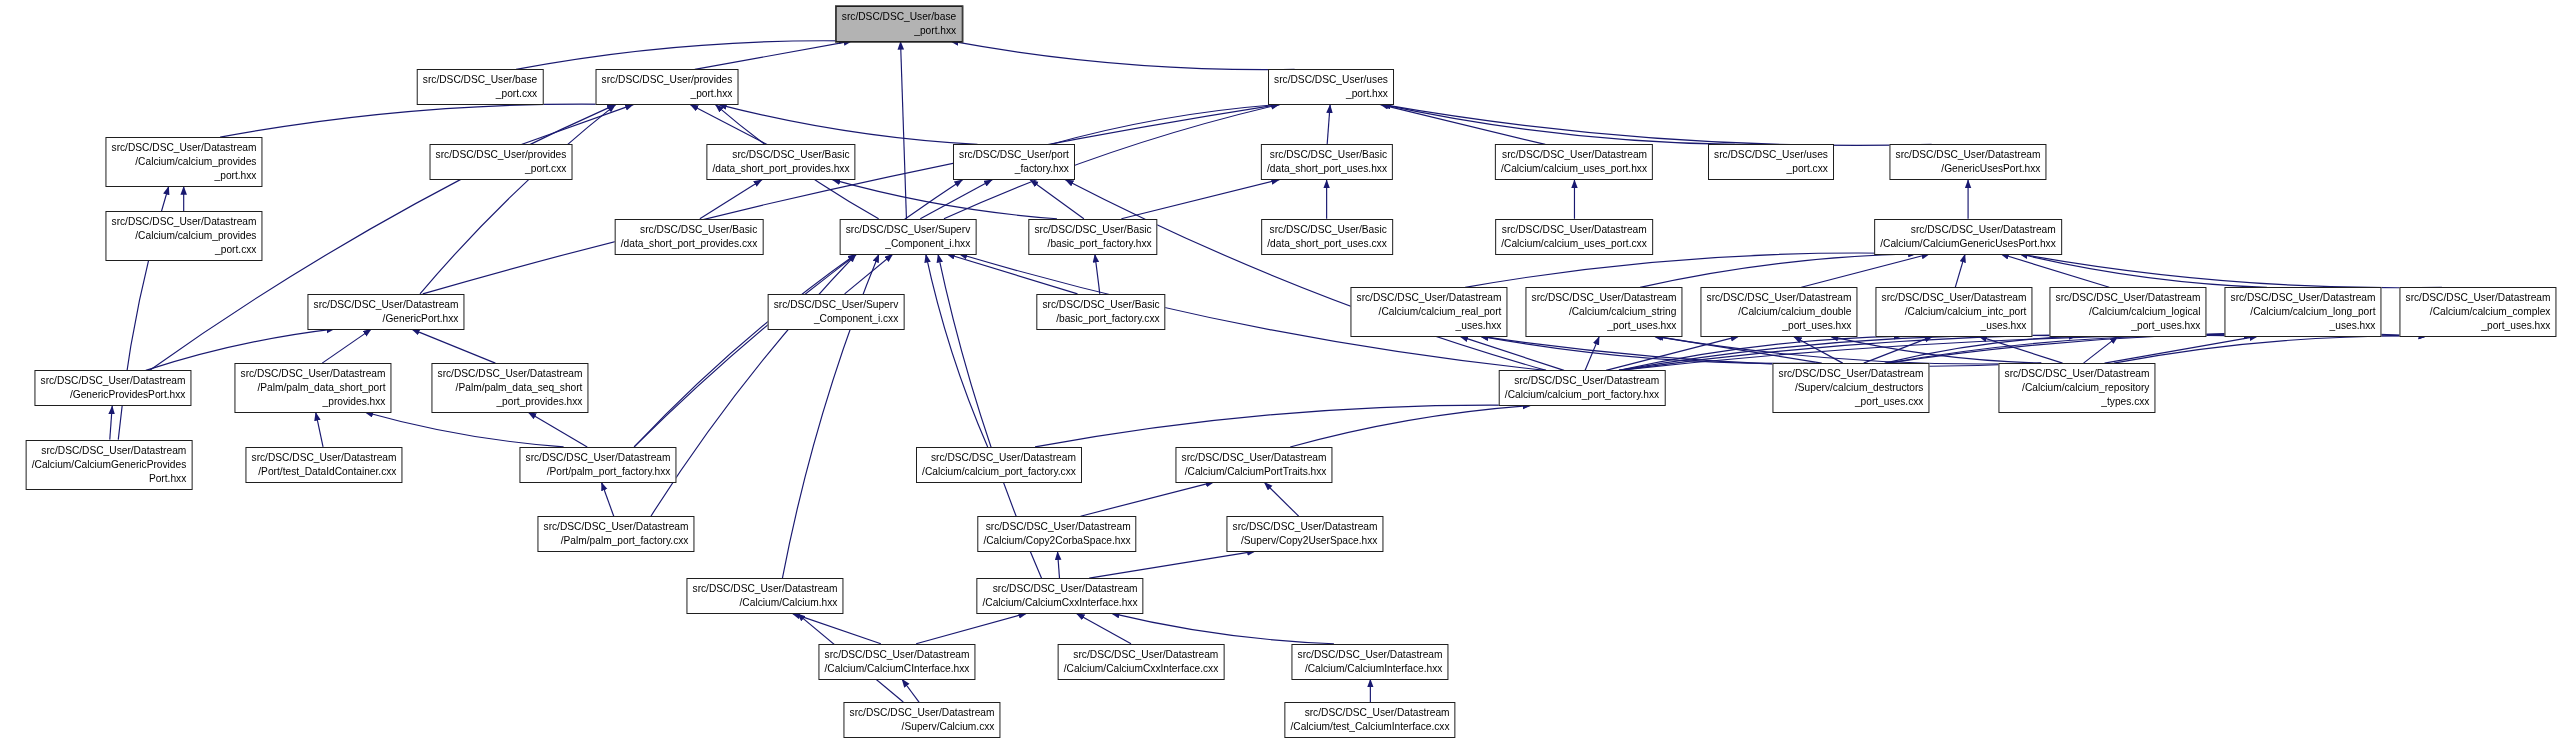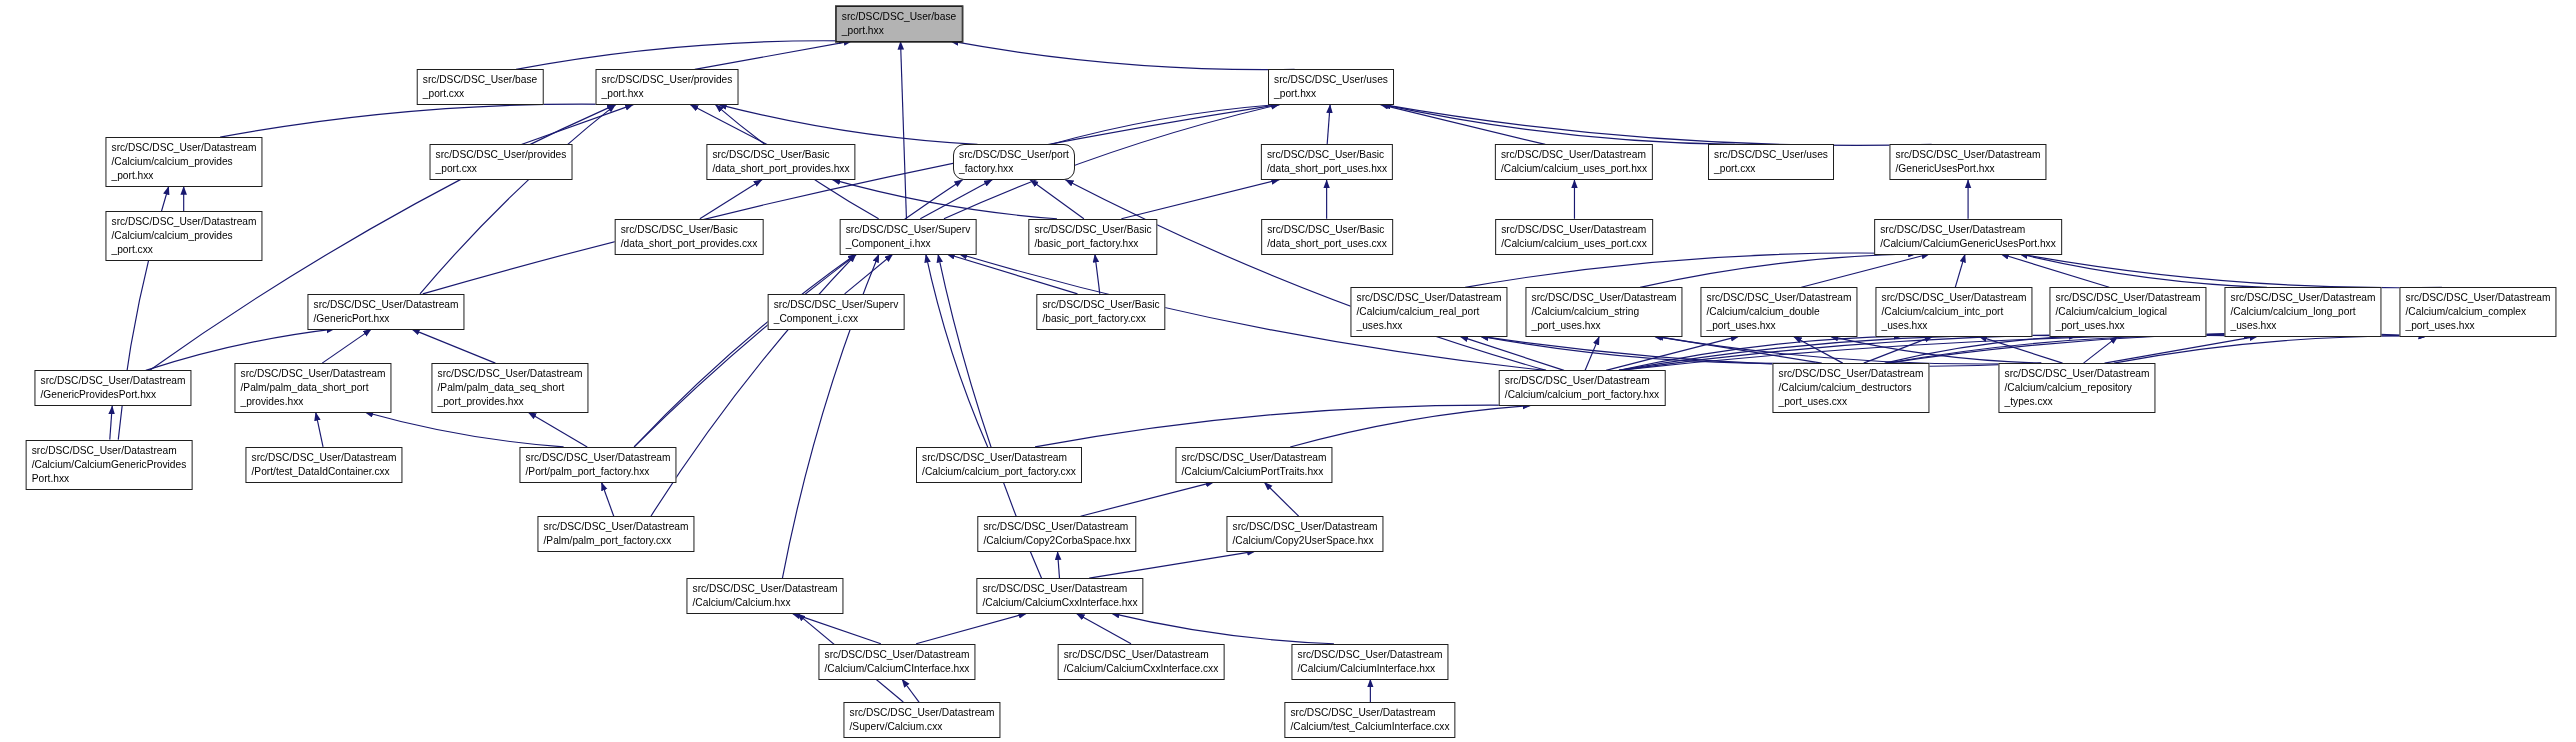--- a/index.html
+++ b/index.html
@@ -9,21 +9,21 @@
   #canvas{
     position:relative;width:2576px;height:743px;background:var(--bg);
     font-family:"Liberation Sans", sans-serif;overflow:hidden;
   }
   #edge-layer{position:absolute;left:0;top:0;width:2576px;height:743px;}
   #node-layer{position:absolute;left:0;top:0;width:2576px;height:743px;}
   .edge{stroke:var(--edge);stroke-width:1.6;fill:none;}
   .gnode{
     position:absolute;transform:translateX(-50%);
     background:var(--fill);border:0.7px solid var(--border);
-    padding:2.9px 5.1px;white-space:nowrap;text-align:left;
+    padding:2.9px 5.1px;white-space:nowrap;text-align:right;
     font-size:10.2px;line-height:14px;color:var(--text);
     box-sizing:content-box;
   }
   .gnode.hl{background:var(--hl);box-shadow:0 0 0 0.7px var(--border);}
   .ln{height:14px;}
 </style>
 </head>
 <body>
 
 <div id="canvas">
@@ -145,21 +145,21 @@
         <div class="ln">_port.hxx</div>
       </div>
       <div class="gnode" style="left: 501px; top: 144px;">
         <div class="ln">src/DSC/DSC_User/provides</div>
         <div class="ln">_port.cxx</div>
       </div>
       <div class="gnode" style="left: 781px; top: 144px;">
         <div class="ln">src/DSC/DSC_User/Basic</div>
         <div class="ln">/data_short_port_provides.hxx</div>
       </div>
-      <div class="gnode" style="left: 1014px; top: 144px; border-radius: 11px;">
+      <div class="gnode" style="left: 1014px; top: 144px;">
         <div class="ln">src/DSC/DSC_User/port</div>
         <div class="ln">_factory.hxx</div>
       </div>
       <div class="gnode" style="left: 1327px; top: 144px;">
         <div class="ln">src/DSC/DSC_User/Basic</div>
         <div class="ln">/data_short_port_uses.hxx</div>
       </div>
       <div class="gnode" style="left: 1574px; top: 144px;">
         <div class="ln">src/DSC/DSC_User/Datastream</div>
         <div class="ln">/Calcium/calcium_uses_port.hxx</div>
@@ -261,21 +261,21 @@
         <div class="ln">src/DSC/DSC_User/Datastream</div>
         <div class="ln">/Palm/palm_data_seq_short</div>
         <div class="ln">_port_provides.hxx</div>
       </div>
       <div class="gnode" style="left: 1582px; top: 370px;">
         <div class="ln">src/DSC/DSC_User/Datastream</div>
         <div class="ln">/Calcium/calcium_port_factory.hxx</div>
       </div>
       <div class="gnode" style="left: 1851px; top: 363px;">
         <div class="ln">src/DSC/DSC_User/Datastream</div>
-        <div class="ln">/Calcium/calcium_destructors</div>
+        <div class="ln">/Superv/calcium_destructors</div>
         <div class="ln">_port_uses.cxx</div>
       </div>
       <div class="gnode" style="left: 2077px; top: 363px;">
         <div class="ln">src/DSC/DSC_User/Datastream</div>
         <div class="ln">/Calcium/calcium_repository</div>
         <div class="ln">_types.cxx</div>
       </div>
       <div class="gnode" style="left: 109px; top: 440px;">
         <div class="ln">src/DSC/DSC_User/Datastream</div>
         <div class="ln">/Calcium/CalciumGenericProvides</div>
@@ -300,21 +300,21 @@
       <div class="gnode" style="left: 616px; top: 516px;">
         <div class="ln">src/DSC/DSC_User/Datastream</div>
         <div class="ln">/Palm/palm_port_factory.cxx</div>
       </div>
       <div class="gnode" style="left: 1057px; top: 516px;">
         <div class="ln">src/DSC/DSC_User/Datastream</div>
         <div class="ln">/Calcium/Copy2CorbaSpace.hxx</div>
       </div>
       <div class="gnode" style="left: 1305px; top: 516px;">
         <div class="ln">src/DSC/DSC_User/Datastream</div>
-        <div class="ln">/Calcium/Copy2UserSpace.hxx</div>
+        <div class="ln">/Superv/Copy2UserSpace.hxx</div>
       </div>
       <div class="gnode" style="left: 765px; top: 578px;">
         <div class="ln">src/DSC/DSC_User/Datastream</div>
         <div class="ln">/Calcium/Calcium.hxx</div>
       </div>
       <div class="gnode" style="left: 1060px; top: 578px;">
         <div class="ln">src/DSC/DSC_User/Datastream</div>
         <div class="ln">/Calcium/CalciumCxxInterface.hxx</div>
       </div>
       <div class="gnode" style="left: 897px; top: 644px;">

